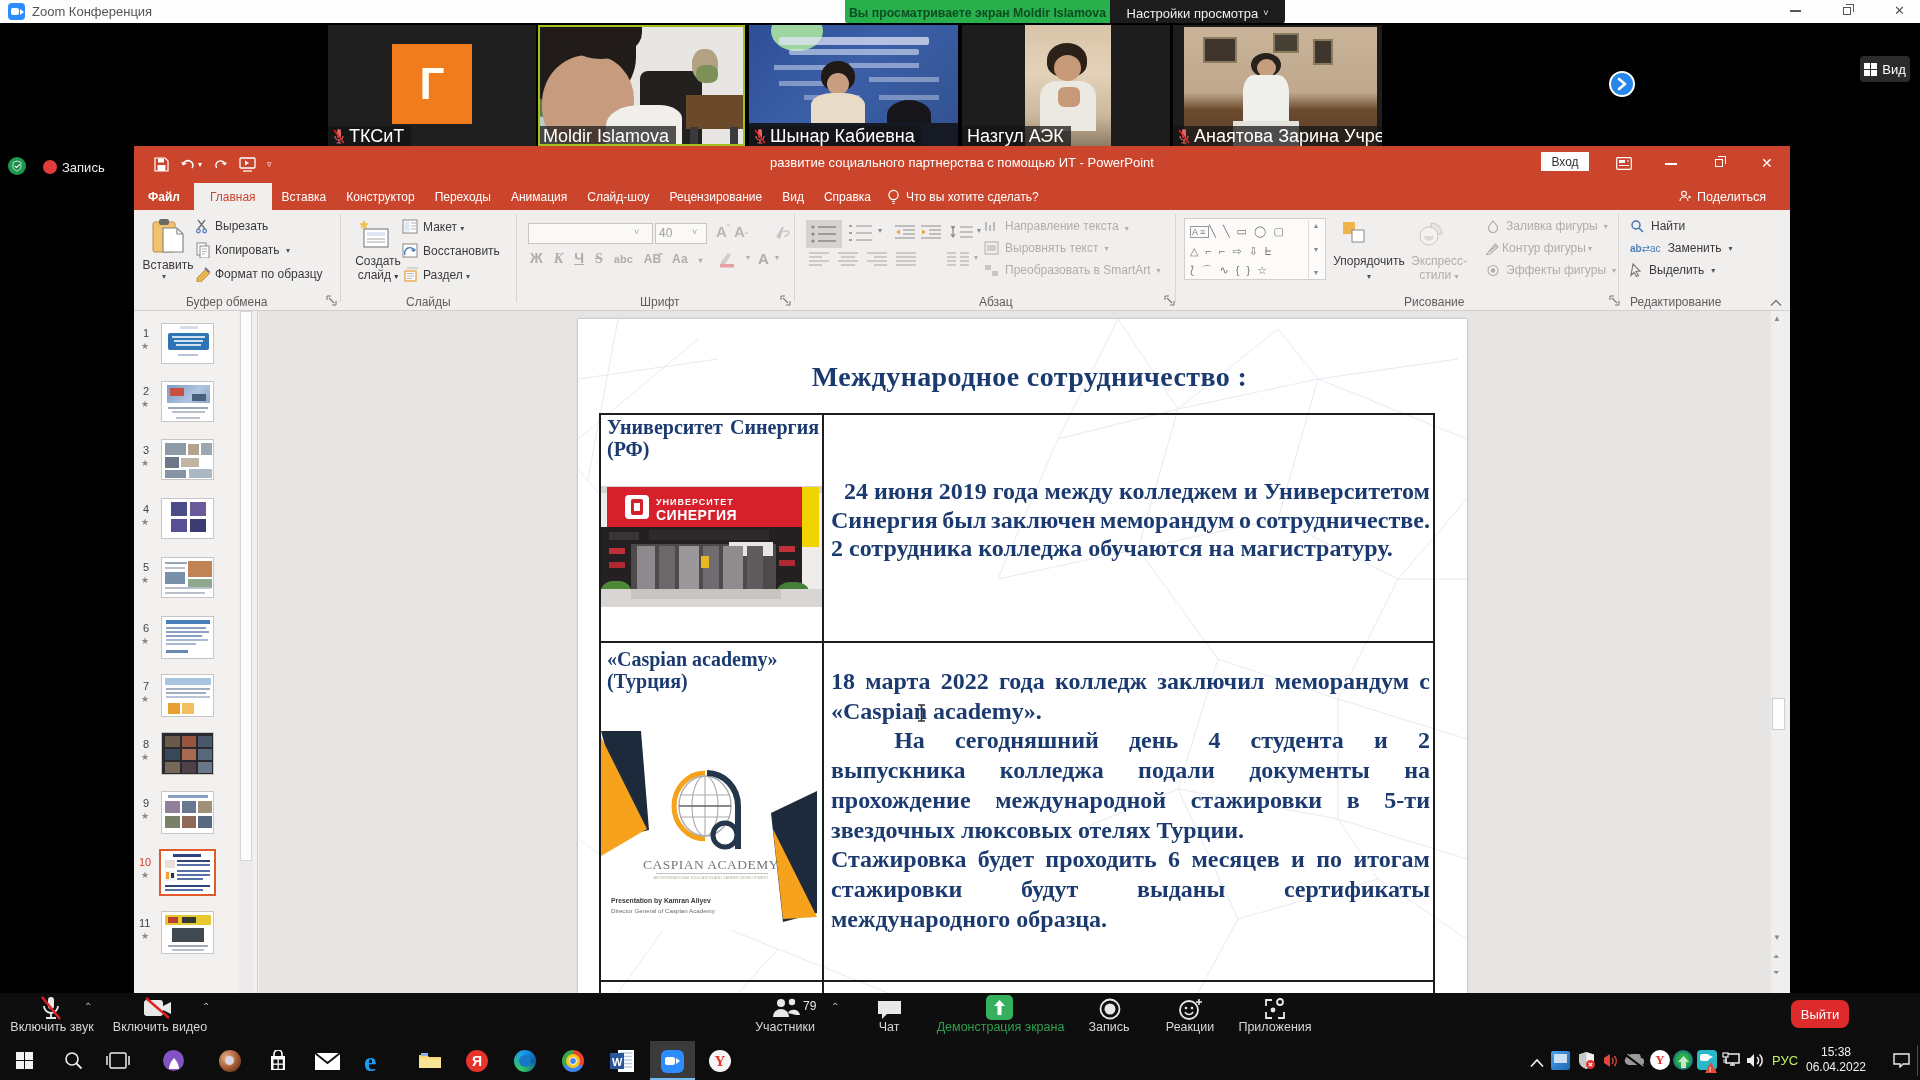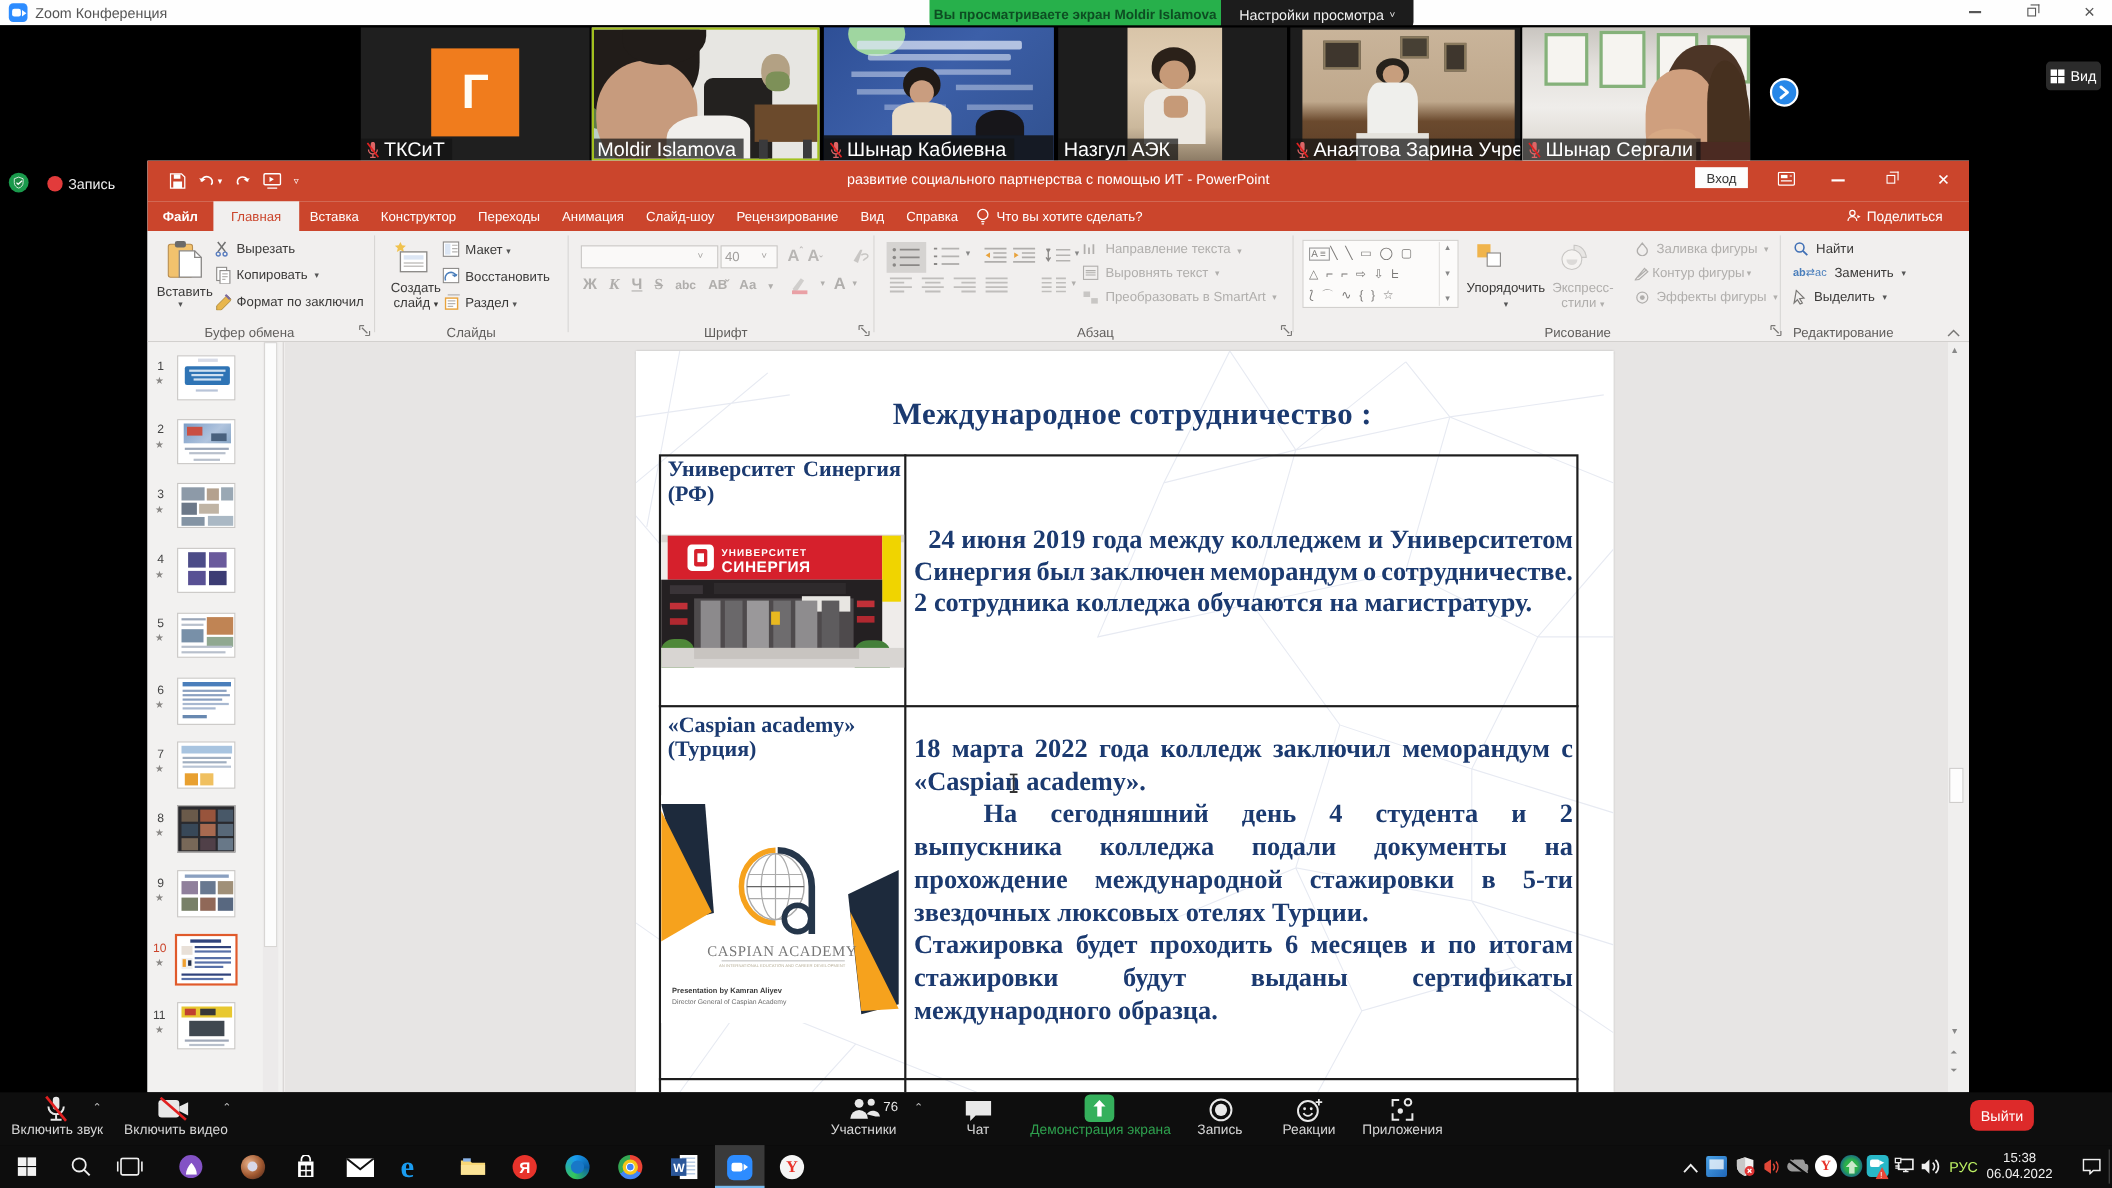--- a/index.html
+++ b/index.html
@@ -103,37 +103,20 @@
     <div class="abs" style="left:84px;top:34px;width:19px;height:18px;background:#c79e7d;border-radius:50%;"></div>
     <div class="abs" style="left:70px;top:50px;width:46px;height:70px;background:#efefec;border-radius:24% 24% 4% 4%;"></div>
     <div class="abs" style="left:60px;top:96px;width:66px;height:25px;background:#e4e2dc;"></div>
     <div class="wlabel"><svg width="12" height="15" viewBox="0 0 12 15">
           <path d="M4 2 a2 2 0 0 1 4 0 v5 a2 2 0 0 1 -4 0 z" fill="#d66"></path>
           <path d="M2 7 a4 4 0 0 0 8 0 M6 11 v3 M3.5 14 h5" stroke="#d66" stroke-width="1.2" fill="none"></path>
           <line x1="1" y1="1" x2="11" y2="14" stroke="#e02020" stroke-width="1.6"></line>
         </svg>Анаятова Зарина Учреждени...</div>
   </div>
 
-  <div class="abs" style="left:1384px;top:25px;width:207px;height:121px;background:#ddd9d4;overflow:hidden;">
-    <div class="abs" style="left:0;top:0;width:100%;height:100%;background:linear-gradient(180deg,#c9c5c0 0%,#e4e1dd 30%,#efedea 60%,#d8d2cb 100%);"></div>
-    <div class="abs" style="left:20px;top:5px;width:40px;height:48px;background:#f6f4f0;border:3px solid #85b17a;"></div>
-    <div class="abs" style="left:70px;top:3px;width:42px;height:52px;background:#f6f4f0;border:3px solid #85b17a;"></div>
-    <div class="abs" style="left:122px;top:5px;width:38px;height:48px;background:#f6f4f0;border:3px solid #85b17a;"></div>
-    <div class="abs" style="left:168px;top:7px;width:39px;height:44px;background:#f6f4f0;border:3px solid #85b17a;"></div>
-    <div class="abs" style="left:128px;top:16px;width:76px;height:110px;background:#4c3526;border-radius:46% 42% 0 0;"></div>
-    <div class="abs" style="left:112px;top:38px;width:64px;height:86px;background:#cf9f7e;border-radius:48% 44% 30% 34%;"></div>
-    <div class="abs" style="left:168px;top:30px;width:39px;height:95px;background:#46301f;border-radius:40% 60% 0 0;"></div>
-    <div class="abs" style="left:112px;top:92px;width:48px;height:32px;background:#d7a984;border-radius:45% 45% 20% 20%;"></div>
-    <div class="abs" style="left:158px;top:104px;width:49px;height:18px;background:#4b2a22;"></div>
-    <div class="wlabel"><svg width="12" height="15" viewBox="0 0 12 15">
-          <path d="M4 2 a2 2 0 0 1 4 0 v5 a2 2 0 0 1 -4 0 z" fill="#d66"></path>
-          <path d="M2 7 a4 4 0 0 0 8 0 M6 11 v3 M3.5 14 h5" stroke="#d66" stroke-width="1.2" fill="none"></path>
-          <line x1="1" y1="1" x2="11" y2="14" stroke="#e02020" stroke-width="1.6"></line>
-        </svg>Шынар Сергали</div>
-  </div>
 
   <div class="abs" style="left:1609px;top:71px;width:26px;height:26px;border-radius:50%;background:#2787e8;border:2px solid #fff;display:flex;align-items:center;justify-content:center;">
     <svg width="12" height="14" viewBox="0 0 12 14">
         <path d="M3 2 L9 7 L3 12" stroke="#fff" stroke-width="2.6" fill="none" stroke-linecap="round" stroke-linejoin="round"></path>
       </svg>
   </div>
 
   <div class="abs" style="left:8px;top:157px;width:18px;height:18px;border-radius:50%;background:#1a9a4c;display:flex;align-items:center;justify-content:center;">
       <svg width="12" height="12" viewBox="0 0 12 12">
         <path d="M6 1 L10 2.5 V6 C10 8.5 8.3 10.3 6 11 C3.7 10.3 2 8.5 2 6 V2.5 Z" fill="#1f8a45" stroke="#e8f5ec" stroke-width=".8"></path>
@@ -236,21 +219,21 @@
             <rect x="2" y="1" width="9" height="12" fill="#fff" stroke="#8a8886"></rect>
             <rect x="5" y="4" width="9" height="12" fill="#fff" stroke="#8a8886"></rect>
             <path d="M7 7 h5 M7 9.5 h5 M7 12 h3" stroke="#b5b3b1" stroke-width="1"></path>
           </svg></div>
       <div class="abs" style="left:81px;top:33px;">Копировать</div>
       <div class="abs" style="left:152px;top:36px;font-size:8px;color:#555;">▾</div>
       <div class="abs" style="left:61px;top:56px;"><svg width="16" height="16" viewBox="0 0 16 16">
             <path d="M2 12 l8 -8 2 -1 3 3 -1 2 -8 8 -4 0 z" fill="#e8b64c" stroke="#a8853a" stroke-width=".8"></path>
             <path d="M10 2 l4 4" stroke="#7a6a9e" stroke-width="2"></path>
           </svg></div>
-      <div class="abs" style="left:81px;top:57px;">Формат по заключил</div>
+      <div class="abs" style="left:81px;top:57px;">Формат по образцу</div>
       <div class="abs" style="left:52px;top:85px;color:#605e5c;">Буфер обмена</div>
       <div class="abs" style="left:192px;top:85px;"><svg width="11" height="11" viewBox="0 0 11 11">
             <path d="M1 1 h4 M1 1 v4 M3 3 l5 5 M10 10 h-4 M10 10 v-4" stroke="#7a7876" stroke-width="1.1" fill="none"></path>
           </svg></div>
 
       <div class="abs" style="left:222px;top:8px;width:34px;height:34px;"><svg width="34" height="34" viewBox="0 0 34 34">
             <path d="M8 2 l1.5 3 3.5 .4 -2.6 2.3 .8 3.3 -3.2 -1.8 -3.2 1.8 .8 -3.3 -2.6 -2.3 3.5 -.4 z" fill="#f0c24e"></path>
             <rect x="8" y="11" width="24" height="18" fill="#fff" stroke="#8a8886" stroke-width="1.2"></rect>
             <rect x="11" y="14" width="18" height="4" fill="#dce6f4"></rect>
             <path d="M11 21 h18 M11 24 h18" stroke="#c5c3c1" stroke-width="1.4"></path>
@@ -753,21 +736,21 @@
         </svg></div>
     <div class="abs" style="left:202px;top:8px;font-size:10px;color:#bbb;">⌃</div>
     <div class="abs" style="left:108px;top:27px;width:104px;text-align:center;">Включить видео</div>
 
     <div class="abs" style="left:771px;top:4px;"><svg width="30" height="22" viewBox="0 0 30 22">
           <circle cx="10" cy="6" r="4" fill="#e8e8e8"></circle>
           <path d="M2 20 a8 8 0 0 1 16 0 z" fill="#e8e8e8"></path>
           <circle cx="21" cy="5" r="3.2" fill="#e8e8e8"></circle>
           <path d="M17 16 a6.5 6.5 0 0 1 12 2 l-4 0" fill="#e8e8e8"></path>
         </svg></div>
-    <div class="abs" style="left:803px;top:6px;font-size:12px;color:#e8e8e8;">76</div>
+    <div class="abs" style="left:803px;top:6px;font-size:12px;color:#e8e8e8;">79</div>
     <div class="abs" style="left:831px;top:8px;font-size:10px;color:#bbb;">⌃</div>
     <div class="abs" style="left:733px;top:27px;width:104px;text-align:center;">Участники</div>
 
     <div class="abs" style="left:876px;top:5px;"><svg width="27" height="22" viewBox="0 0 27 22">
           <path d="M2 3 h23 v13 h-14 l-5 5 v-5 h-4 z" fill="#e8e8e8"></path>
         </svg></div>
     <div class="abs" style="left:837px;top:27px;width:104px;text-align:center;">Чат</div>
 
     <div class="abs" style="left:986px;top:2px;width:27px;height:25px;background:#35b05c;border-radius:5px;"></div>
     <div class="abs" style="left:993px;top:6px;"><svg width="13" height="17" viewBox="0 0 13 17">

